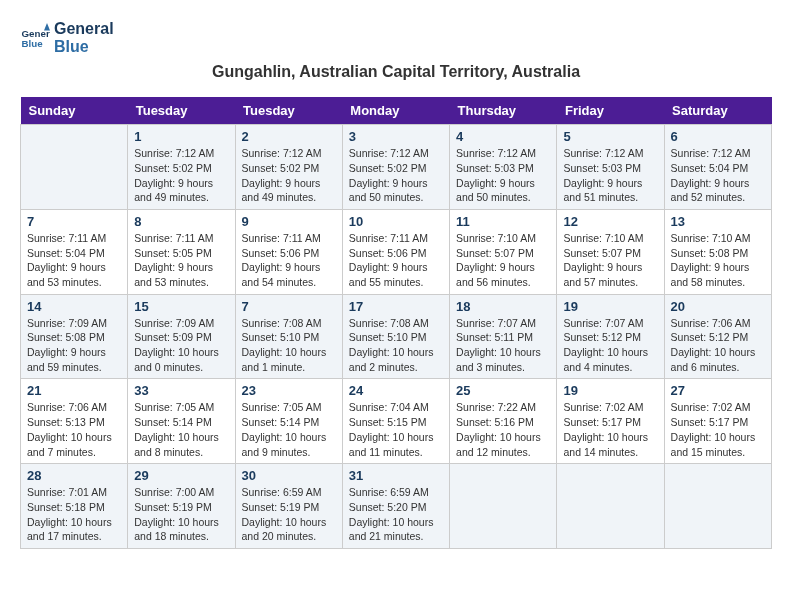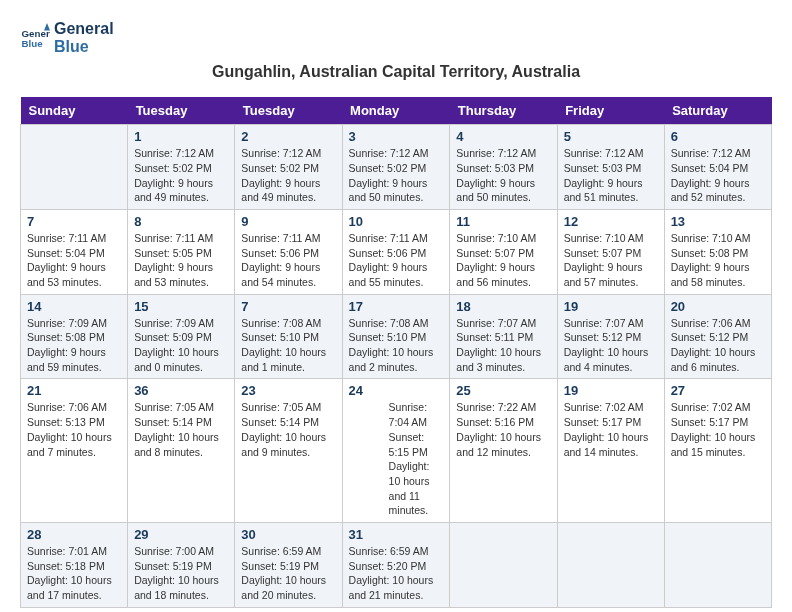--- a/index.html
+++ b/index.html
@@ -272,36 +272,36 @@
       </tr>
       <tr class="row-white">
         <td>
           <span class="day-number">21</span>
           <div class="cell-content" style="white-space: pre-line;">Sunrise: 7:06 AM
 Sunset: 5:13 PM
 Daylight: 10 hours
 and 7 minutes.</div>
         </td>
         <td>
-          <span class="day-number">36</span>
+          <span class="day-number">33</span>
           <div class="cell-content" style="white-space: pre-line;">Sunrise: 7:05 AM
 Sunset: 5:14 PM
 Daylight: 10 hours
 and 8 minutes.</div>
         </td>
         <td>
           <span class="day-number">23</span>
           <div class="cell-content" style="white-space: pre-line;">Sunrise: 7:05 AM
 Sunset: 5:14 PM
 Daylight: 10 hours
 and 9 minutes.</div>
         </td>
         <td>
           <span class="day-number">24</span>
-          <div class="cell-content" style="white-space: pre-line; margin-left: 40px;">Sunrise: 7:04 AM
+          <div class="cell-content" style="white-space: pre-line;">Sunrise: 7:04 AM
 Sunset: 5:15 PM
 Daylight: 10 hours
 and 11 minutes.</div>
         </td>
         <td>
           <span class="day-number">25</span>
           <div class="cell-content" style="white-space: pre-line;">Sunrise: 7:22 AM
 Sunset: 5:16 PM
 Daylight: 10 hours
 and 12 minutes.</div>

